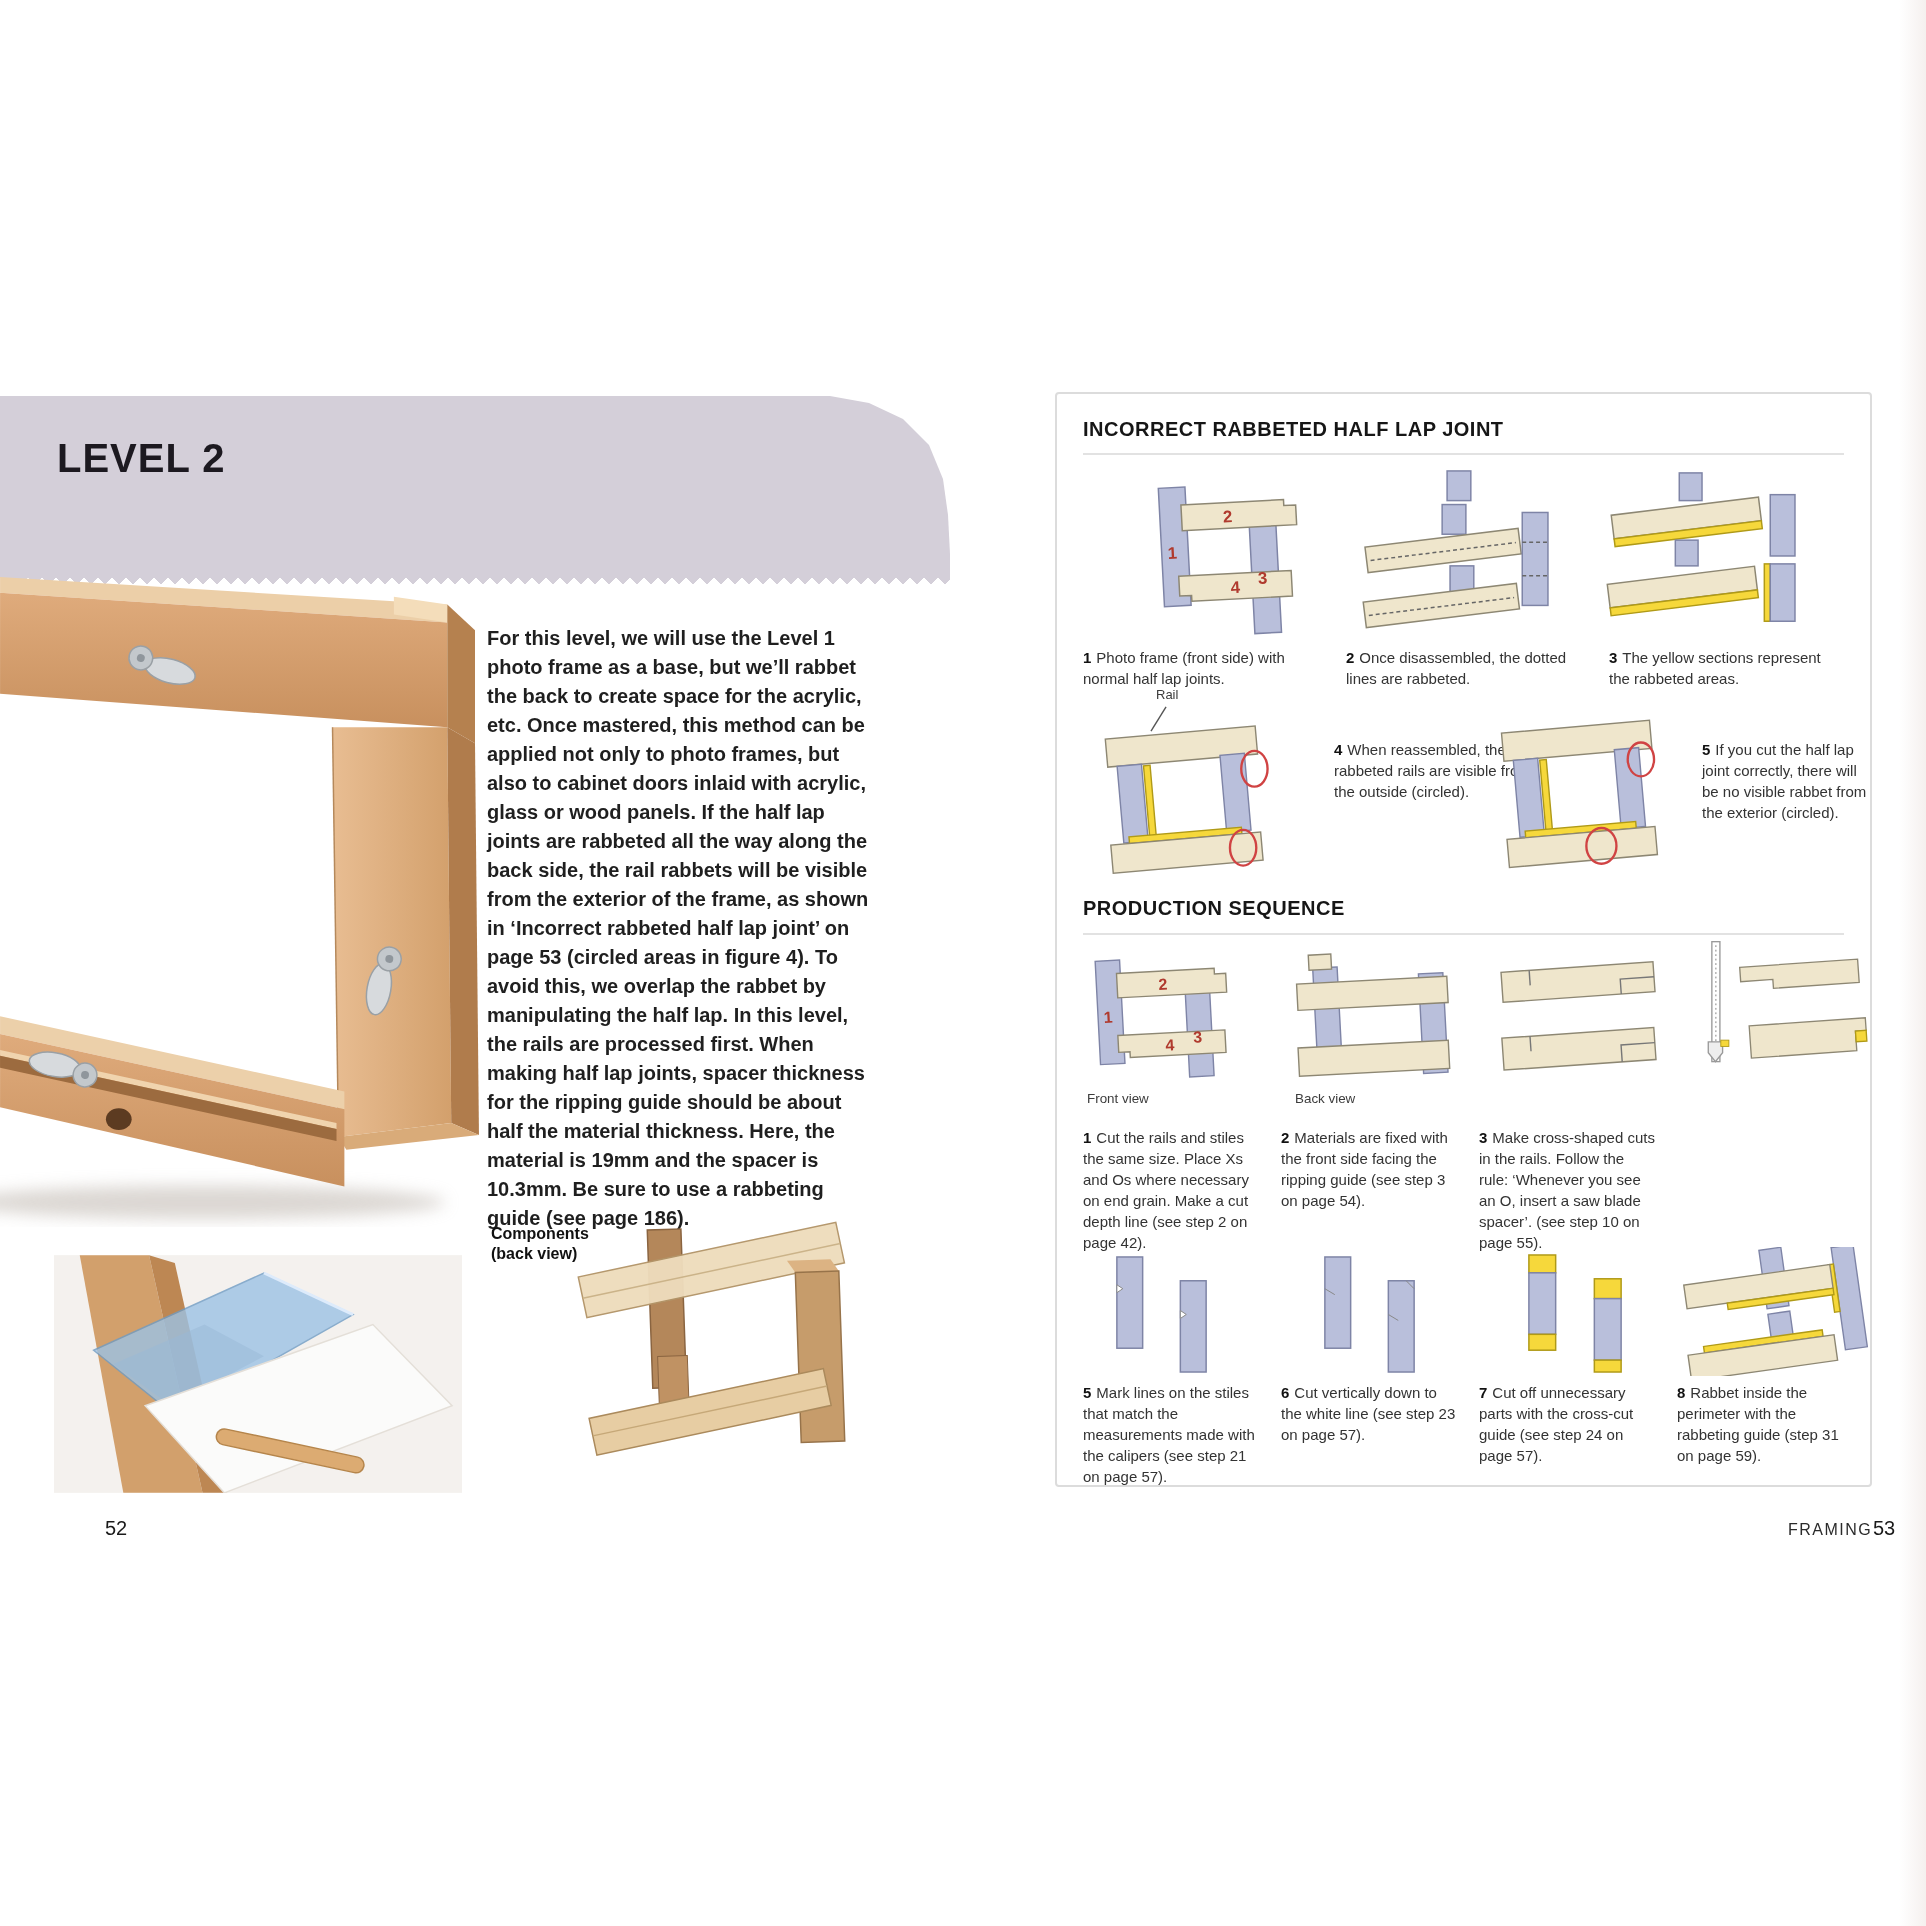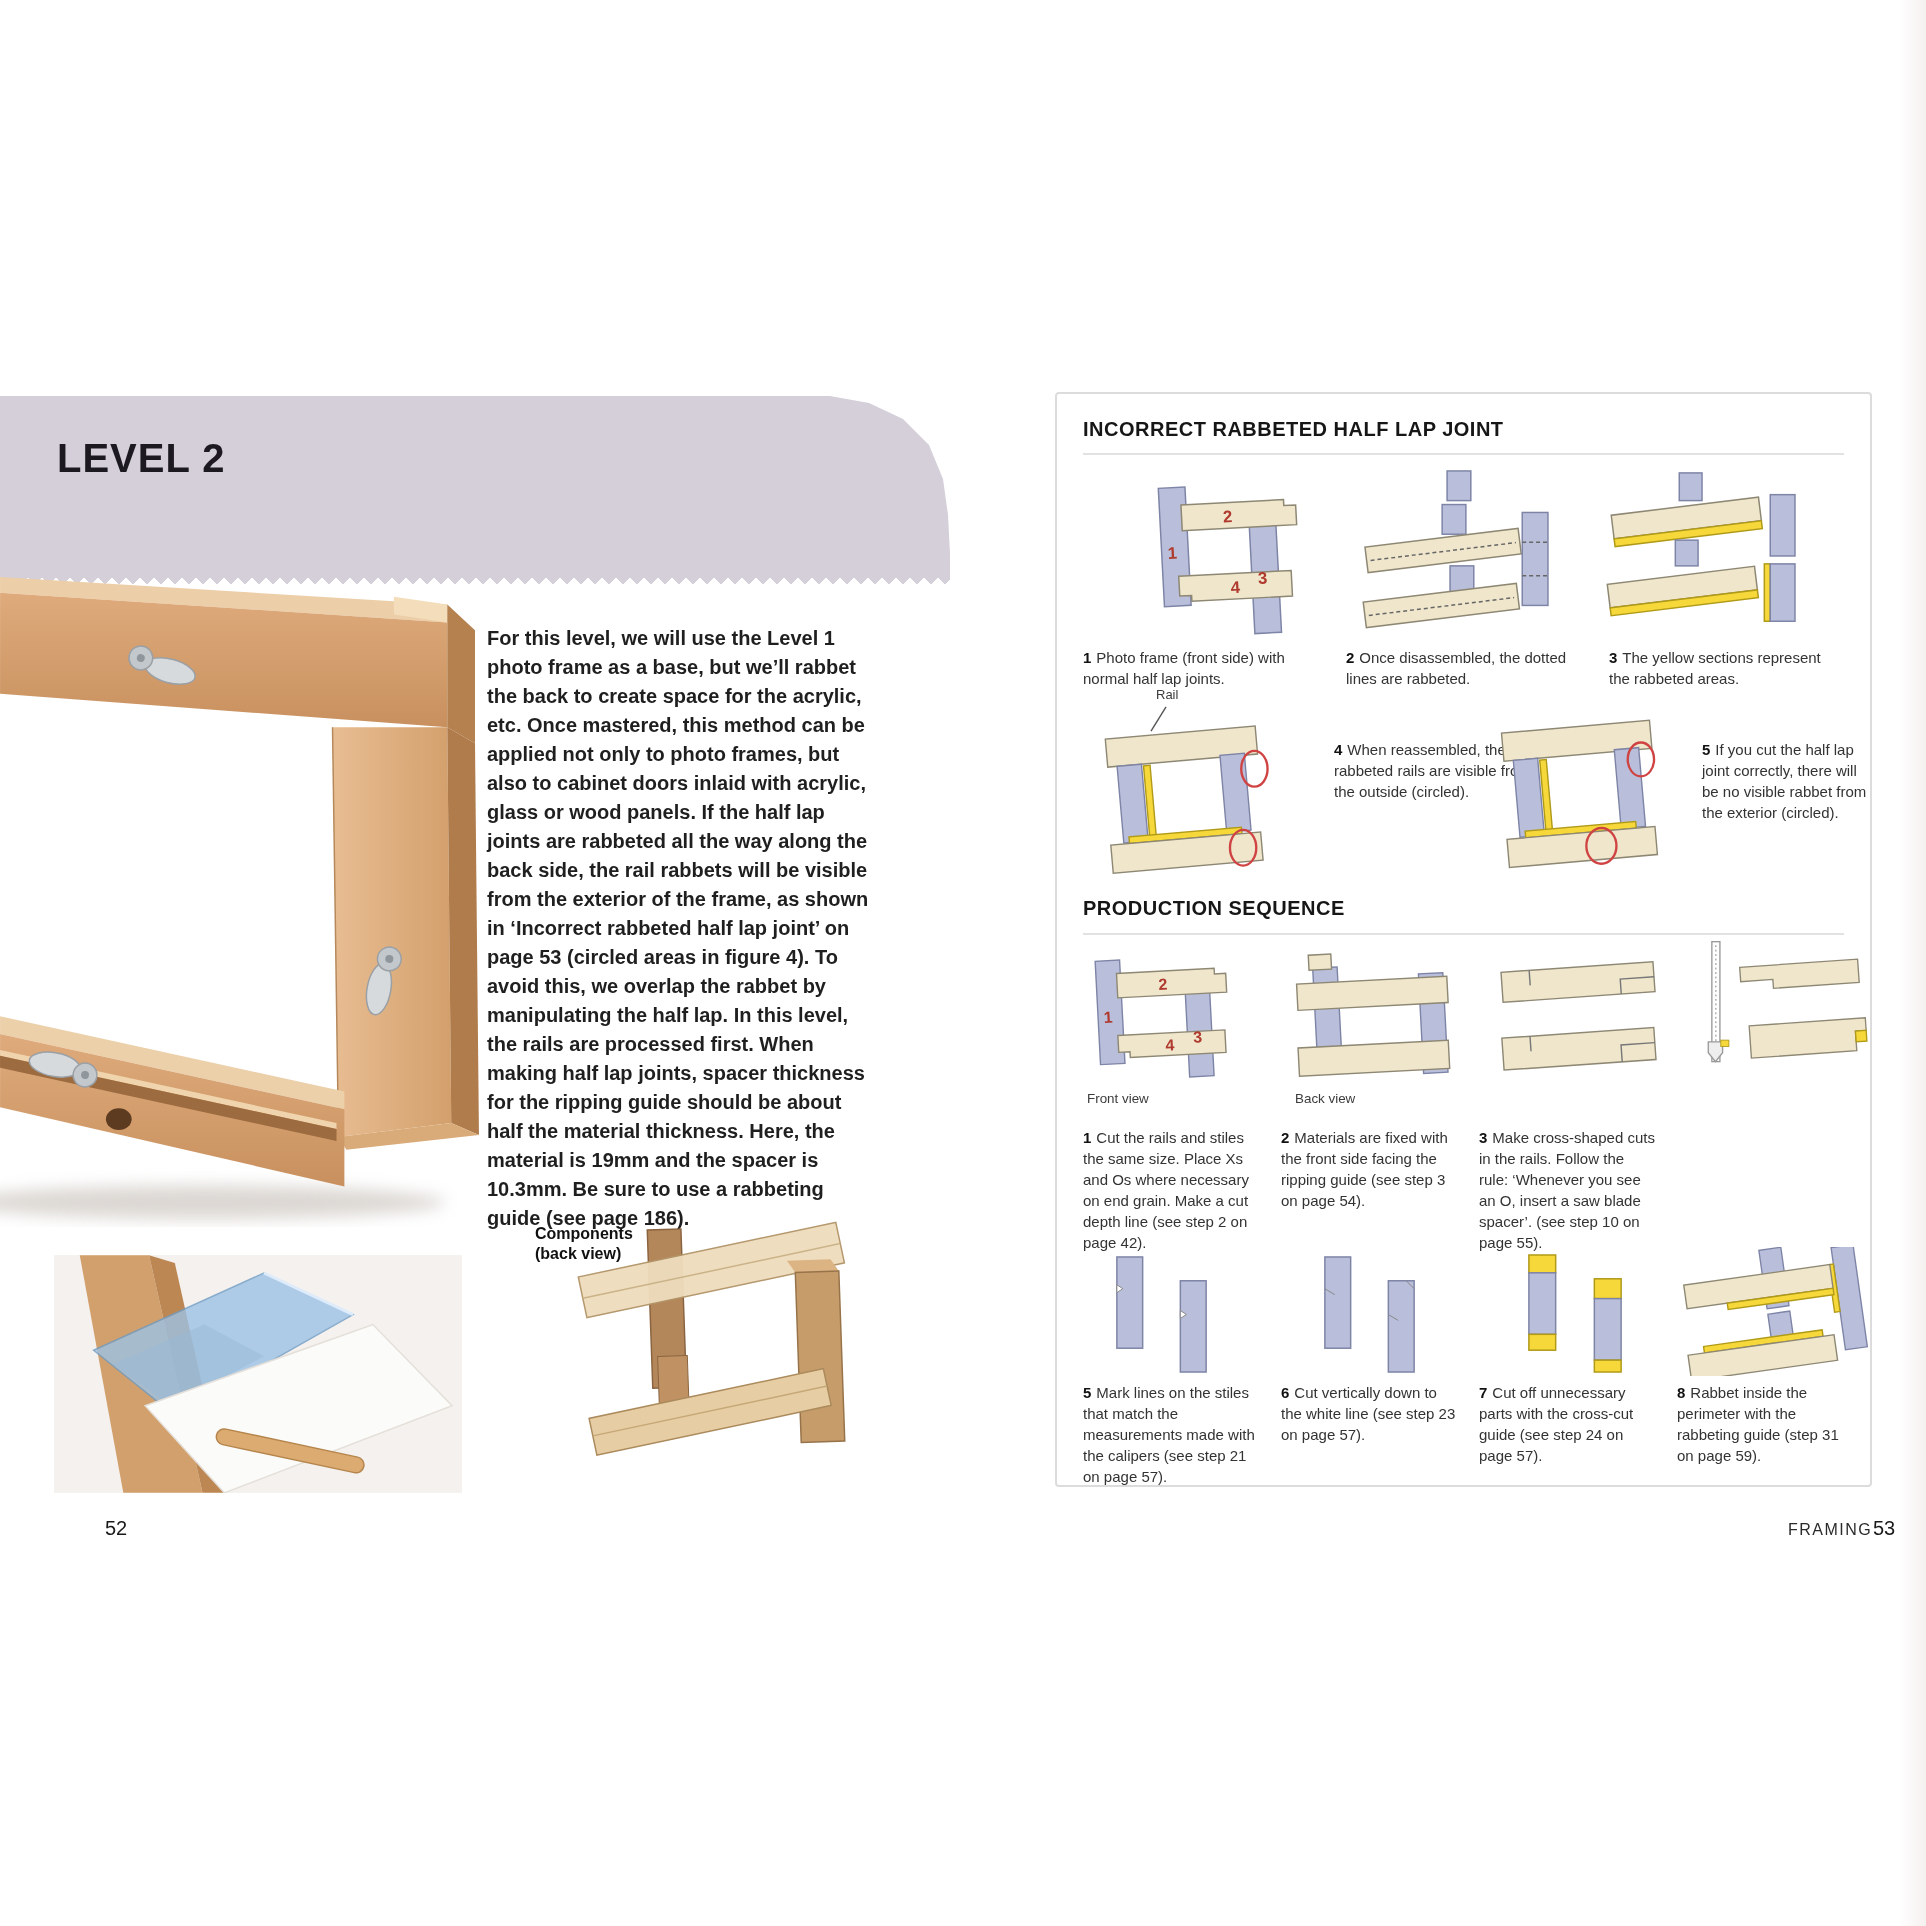--- a/index.html
+++ b/index.html
@@ -11,21 +11,21 @@
     clip-path:polygon(0 0,830px 0,869px 7px,903px 23px,929px 49px,943px 83px,948px 119px,950px 158px,950px 188px,0 188px);}
   .banner-fill{position:absolute;left:0;top:0;width:100%;height:176px;background:#d4cfd9;}
   .banner-teeth{position:absolute;left:0;top:176px;width:100%;height:12px;
     background:conic-gradient(from 315deg at 50% 100%, #d4cfd9 90deg, transparent 90deg);
     background-size:14px 12px;background-repeat:repeat-x;}
   .banner-level{position:absolute;left:57px;top:40px;font-size:40px;font-weight:700;letter-spacing:1px;color:#1c1920;}
   .banner-title{position:absolute;left:57px;top:91px;font-size:36px;font-weight:400;letter-spacing:0.5px;color:#2a272e;white-space:nowrap;}
 
   
   .body-text{position:absolute;left:487px;top:624px;width:394px;font-size:20px;line-height:29px;font-weight:700;color:#1f1f1f;text-align:left;}
-  .components-label{position:absolute;left:491px;top:1224px;width:139px;font-size:16px;font-weight:700;line-height:20px;white-space:pre-line;color:#111;margin-left:44px;}
+  .components-label{position:absolute;left:491px;top:1224px;width:139px;font-size:16px;font-weight:700;line-height:20px;white-space:pre-line;color:#111;}
   .pagenum{position:absolute;font-size:20px;font-weight:400;color:#1a1a1a;}
   .running-head{position:absolute;font-size:16px;font-weight:400;letter-spacing:1.5px;color:#2b2b2b;}
 
   
   .panel{position:absolute;left:1055px;top:392px;width:817px;height:1095px;border:2px solid #dcdcdc;border-radius:4px;background:#fff;box-sizing:border-box;}
   .sec-head{position:absolute;left:26px;font-size:20px;font-weight:700;letter-spacing:0.5px;color:#161616;white-space:nowrap;}
   .sec-rule{position:absolute;left:26px;width:761px;height:2px;background:#e2e2e2;}
   .cap{position:absolute;font-size:15px;line-height:21px;color:#333;}
   .cap b{margin-right:5px;color:#111;}
   .viewlabel{position:absolute;font-size:13.4px;color:#3c3c3c;}

